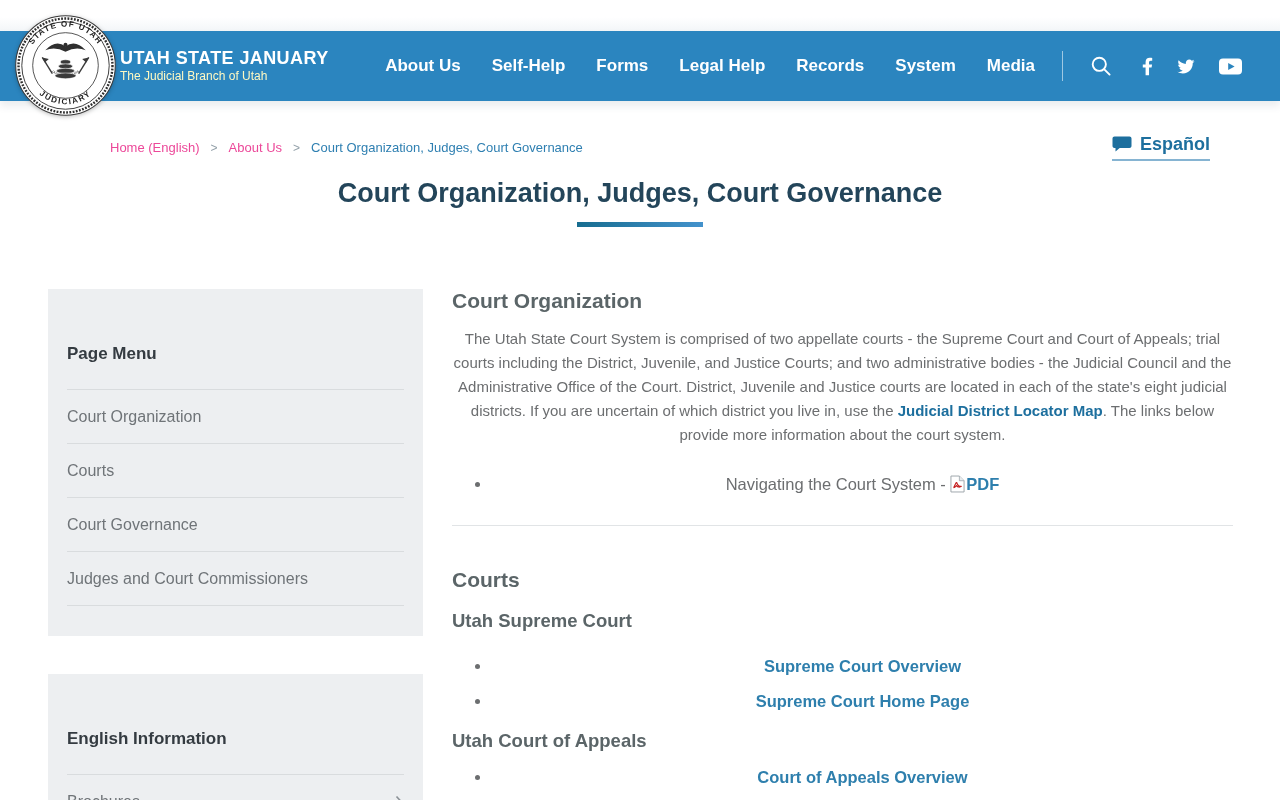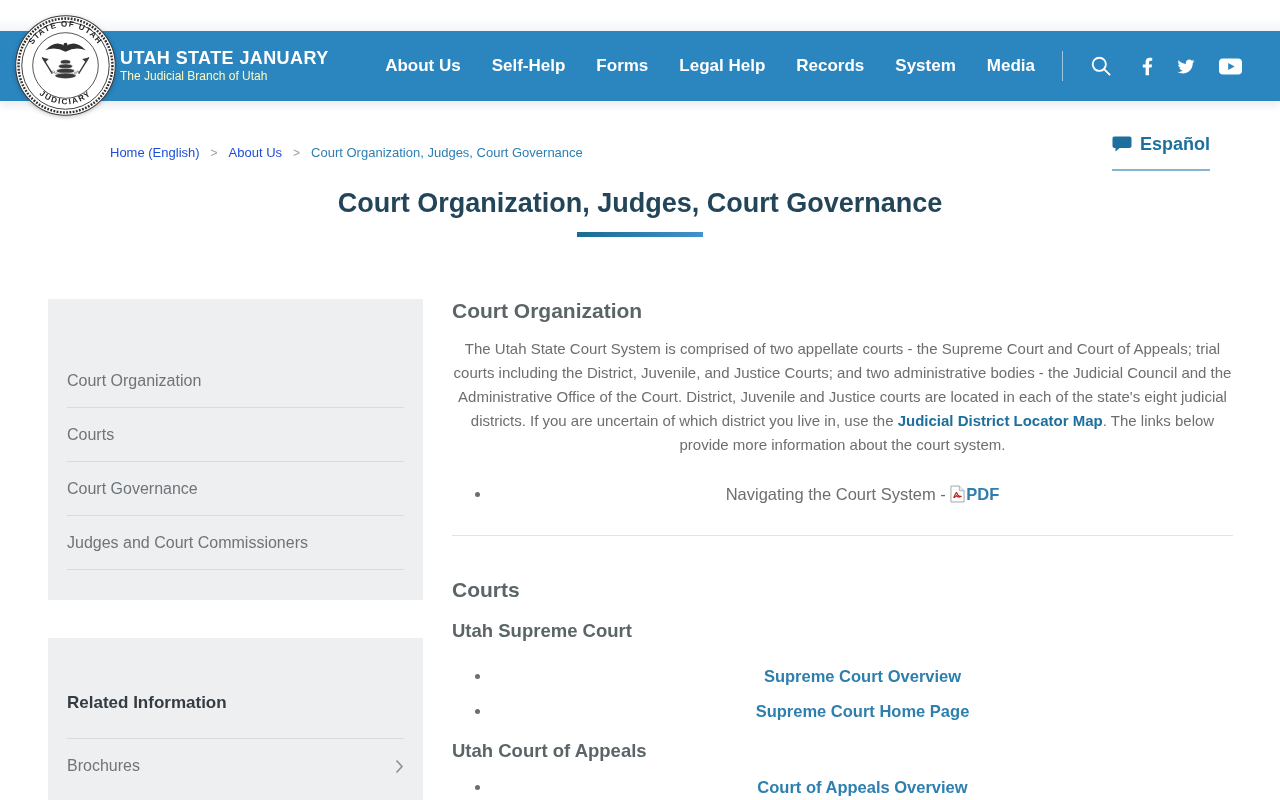--- a/index.html
+++ b/index.html
@@ -42,30 +42,30 @@
   .search-btn { display: flex; align-items: center; cursor: pointer; }
   .socials { display: flex; align-items: center; gap: 23px; margin-left: 30px; }
   .social-btn { display: flex; align-items: center; cursor: pointer; }
 
   
   .crumb-row {
     display: flex;
     align-items: center;
     padding: 33px 70px 0 110px;
   }
-  .crumb-link { font-size: 13px; color: #1d4ed8; }
+  .crumb-link { font-size: 13px; color: #ec4899; }
   .crumb-link.active { color: #2e7fb1; }
   .crumb-sep { font-size: 12px; color: #93a0a9; margin: 0 11px; }
   .lang-toggle {
     margin-left: auto;
     display: flex;
     align-items: center;
     gap: 8px;
     border-bottom: 2px solid #86b4d2;
-    padding-bottom: 14px;
+    padding-bottom: 4px;
   }
   .lang-label { font-size: 18px; color: #1d6f9e; font-weight: bold; }
 
   
   .page-title {
     text-align: center;
     margin-top: 17px;
     font-size: 27px;
     font-weight: bold;
     color: #23455a;
@@ -211,36 +211,37 @@
 </div>
 
 <h1 class="page-title">Court Organization, Judges, Court Governance</h1>
 <div class="title-rule"></div>
 
 <div class="layout">
 
   <aside class="sidebar">
 
     <div class="side-box">
+      <div class="side-heading">Page Menu</div>
       <div class="side-item">
         <span>Court Organization</span>
       </div>
       <div class="side-item">
         <span>Courts</span>
       </div>
       <div class="side-item">
         <span>Court Governance</span>
       </div>
       <div class="side-item">
         <span>Judges and Court Commissioners</span>
       </div>
     </div>
 
     <div class="side-box cut">
-      <div class="side-heading">Related Information</div>
+      <div class="side-heading">English Information</div>
       <div class="side-item related">
         <span>Brochures</span>
         <span class="chev">
           <svg width="9" height="15" viewBox="0 0 9 15">
             <polyline points="1.5,1.5 7,7.5 1.5,13.5" fill="none" stroke="#8b9196" stroke-width="1.6"></polyline>
           </svg>
         </span>
       </div>
     </div>
 

